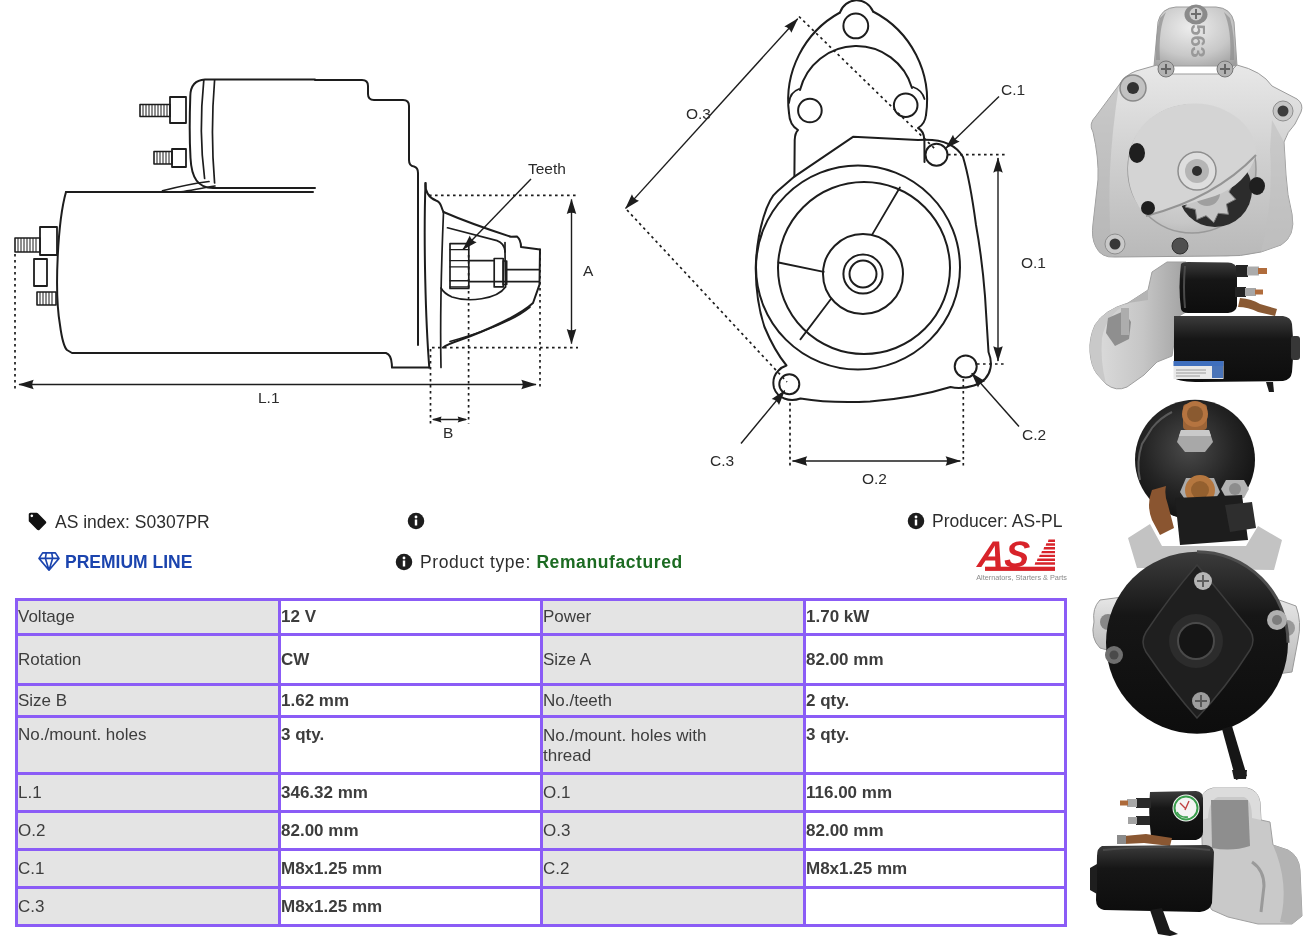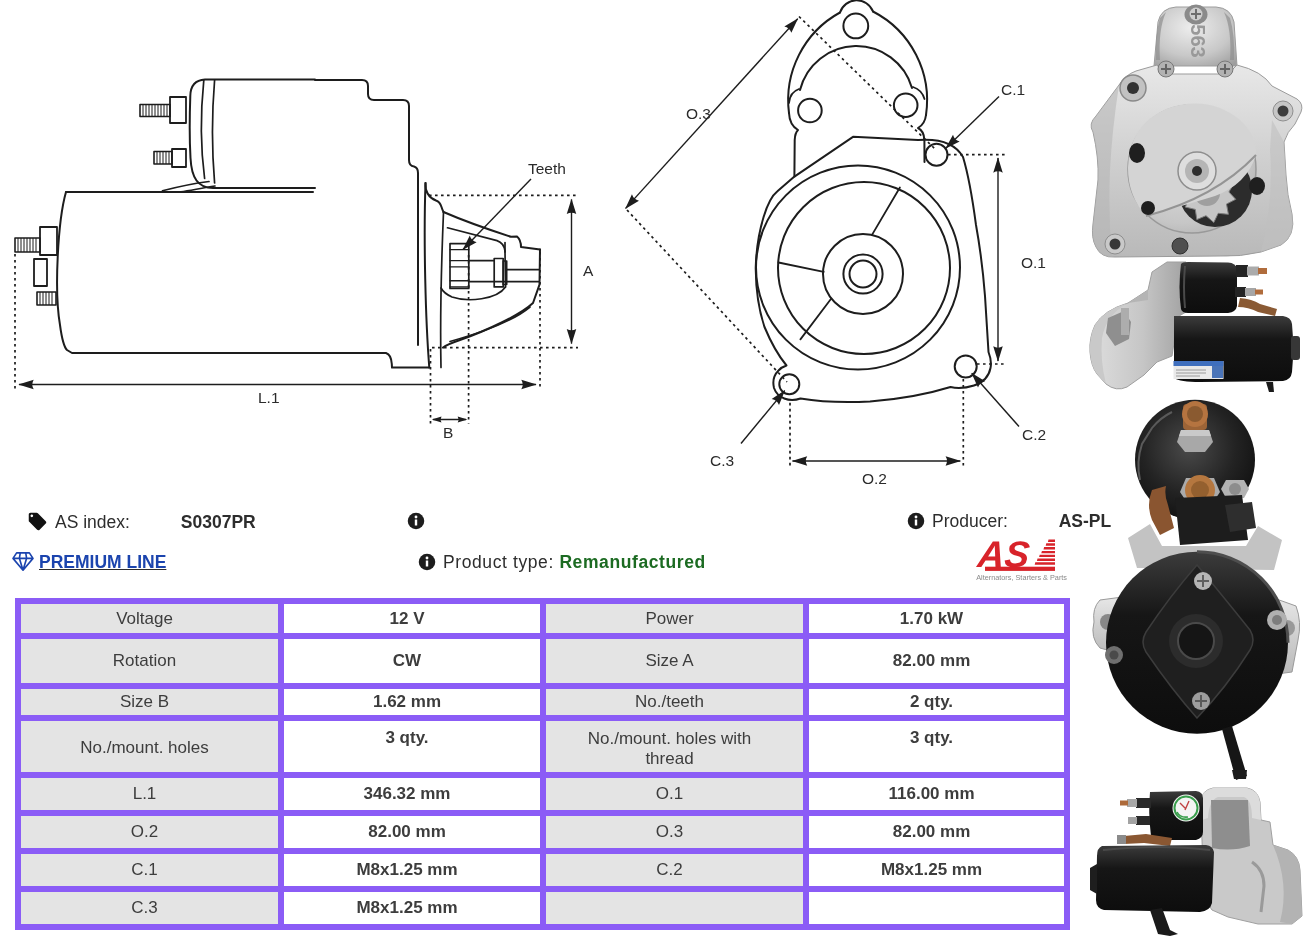--- a/index.html
+++ b/index.html
@@ -1,25 +1,25 @@
 <!DOCTYPE html>
 <html><head>
 <meta charset="utf-8">
 <style>
   html,body{margin:0;padding:0;background:#fff;}
   body{width:1311px;height:936px;font-family:"Liberation Sans",sans-serif;position:relative;overflow:hidden;}
   .abs{position:absolute;}
   
   .inforow{position:absolute;font-size:17.5px;color:#2d2d2d;white-space:nowrap;}
-  .b{font-weight:bold;margin-left:46px;}
+  .b{font-weight:normal;}
   .blue{color:#1b44ae;font-weight:bold;}
   .green{color:#1c6b22;font-weight:bold;}
   
   table.spec{position:absolute;left:15px;top:598px;border-collapse:collapse;table-layout:fixed;font-size:17px;color:#3d3d3d;}
-  table.spec td{border:6px solid #8b5cf6;text-align:center;padding:0 10px 0 0;vertical-align:middle;}
+  table.spec td{border:3px solid #8b5cf6;text-align:left;padding:0 10px 0 0;vertical-align:middle;}
   table.spec td.lab{background:#e4e4e4;}
   table.spec td.val{background:#ffffff;font-weight:bold;}
 </style>
 </head>
 <body>
 
 <svg class="abs" style="left:0;top:0" width="1311" height="936" viewBox="0 0 1311 936">
 <defs>
   <marker id="ar" viewBox="0 0 12 8" refX="11" refY="4" markerWidth="12" markerHeight="8" orient="auto-start-reverse">
         <path d="M0.5,0.6 L11.5,4 L0.5,7.4 Q2.5,4 0.5,0.6 z" fill="#1d1d1d"></path>
@@ -366,33 +366,33 @@
   <path d="M1150,910 L1162,908 L1170,930 L1178,934 L1170,936 L1158,934 Z" fill="#1a1a1a"></path>
 </g>
 </g>
 </svg>
 
 <div class="inforow" style="left:27px;top:511px;">
   <svg width="21" height="21" viewBox="0 0 24 24" style="vertical-align:-4px">
       <path fill="#111" d="M21.41 11.58l-9-9C12.05 2.22 11.55 2 11 2H4c-1.1 0-2 .9-2 2v7c0 .55.22 1.05.59 1.42l9 9c.36.36.86.58 1.41.58.55 0 1.05-.22 1.41-.59l7-7c.37-.36.59-.86.59-1.41 0-.55-.23-1.06-.59-1.42zM5.5 7C4.67 7 4 6.33 4 5.5S4.67 4 5.5 4 7 4.67 7 5.5 6.33 7 5.5 7z"></path>
     </svg><span style="margin-left:7px">AS index: <span class="b">S0307PR</span></span>
 </div>
-<div class="inforow" style="left:12px;top:552px;text-decoration:underline;">
+<div class="inforow" style="left:38px;top:552px;">
   <svg width="22" height="20" viewBox="0 0 24 22" style="vertical-align:-4px">
       <path fill="none" stroke="#1b44ae" stroke-width="1.8" stroke-linejoin="round" d="M5 1h14l4 6-11 13L1 7zM1 7h22M9 1L8 7l4 13M15 1l1 6-4 13"></path>
     </svg><span class="blue" style="margin-left:5px">PREMIUM LINE</span>
 </div>
 <div class="inforow" style="left:407px;top:511px;letter-spacing:0.6px;">
   <svg width="18" height="18" viewBox="0 0 24 24" style="vertical-align:-3px">
       <circle cx="12" cy="12" r="11" fill="#1d1d1d"></circle>
       <rect x="10.4" y="10" width="3.2" height="8" fill="#fff"></rect>
       <circle cx="12" cy="6.7" r="1.9" fill="#fff"></circle>
     </svg>
 </div>
-<div class="inforow" style="left:418px;top:552px;letter-spacing:0.6px;">
+<div class="inforow" style="left:395px;top:552px;letter-spacing:0.6px;">
   <svg width="18" height="18" viewBox="0 0 24 24" style="vertical-align:-3px">
       <circle cx="12" cy="12" r="11" fill="#1d1d1d"></circle>
       <rect x="10.4" y="10" width="3.2" height="8" fill="#fff"></rect>
       <circle cx="12" cy="6.7" r="1.9" fill="#fff"></circle>
     </svg><span style="margin-left:7px">Product type: <span class="green">Remanufactured</span></span>
 </div>
 <div class="inforow" style="left:907px;top:511px;">
   <svg width="18" height="18" viewBox="0 0 24 24" style="vertical-align:-3px">
       <circle cx="12" cy="12" r="11" fill="#1d1d1d"></circle>
       <rect x="10.4" y="10" width="3.2" height="8" fill="#fff"></rect>
@@ -429,21 +429,21 @@
         <td class="lab">Size A</td>
         <td class="val">82.00 mm</td>
       </tr>
   <tr style="height:32px">
         <td class="lab">Size B</td>
         <td class="val">1.62 mm</td>
         <td class="lab">No./teeth</td>
         <td class="val">2 qty.</td>
       </tr>
   <tr style="height:57px" class="tall">
-        <td class="lab" style="vertical-align:top;padding-top:17px">No./mount. holes</td>
+        <td class="lab" style="vertical-align:top;padding-top:7px">No./mount. holes</td>
         <td class="val" style="vertical-align:top;padding-top:7px">3 qty.</td>
         <td class="lab" style="vertical-align:top;padding-top:8px">No./mount. holes with<br>thread</td>
         <td class="val" style="vertical-align:top;padding-top:7px">3 qty.</td>
       </tr>
   <tr style="height:38px">
         <td class="lab">L.1</td>
         <td class="val">346.32 mm</td>
         <td class="lab">O.1</td>
         <td class="val">116.00 mm</td>
       </tr>

